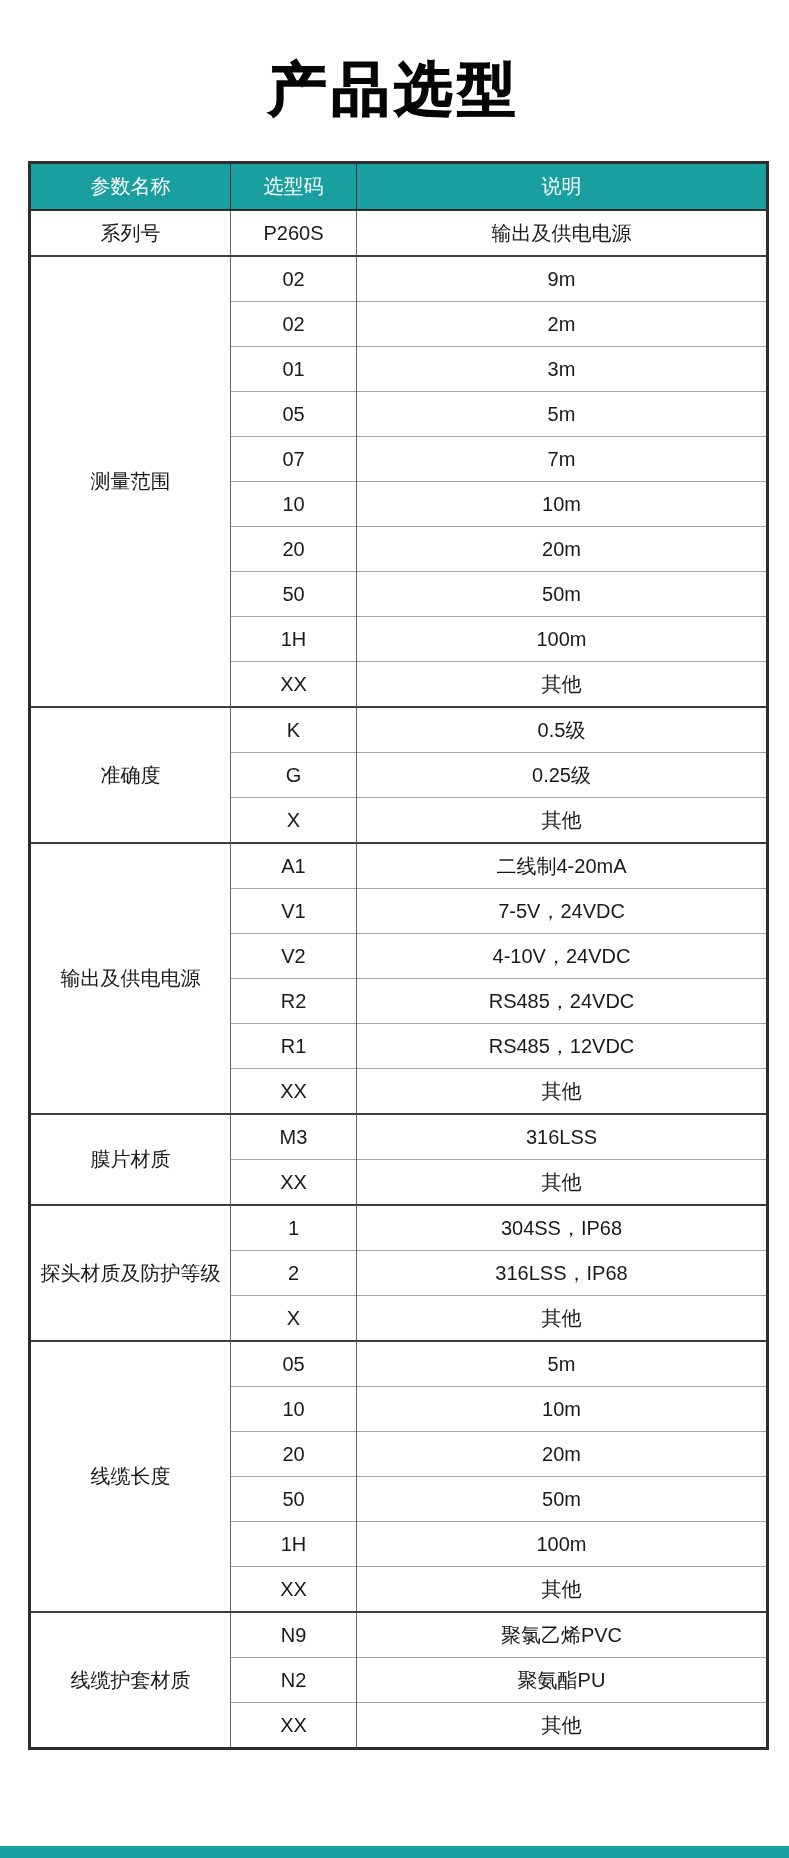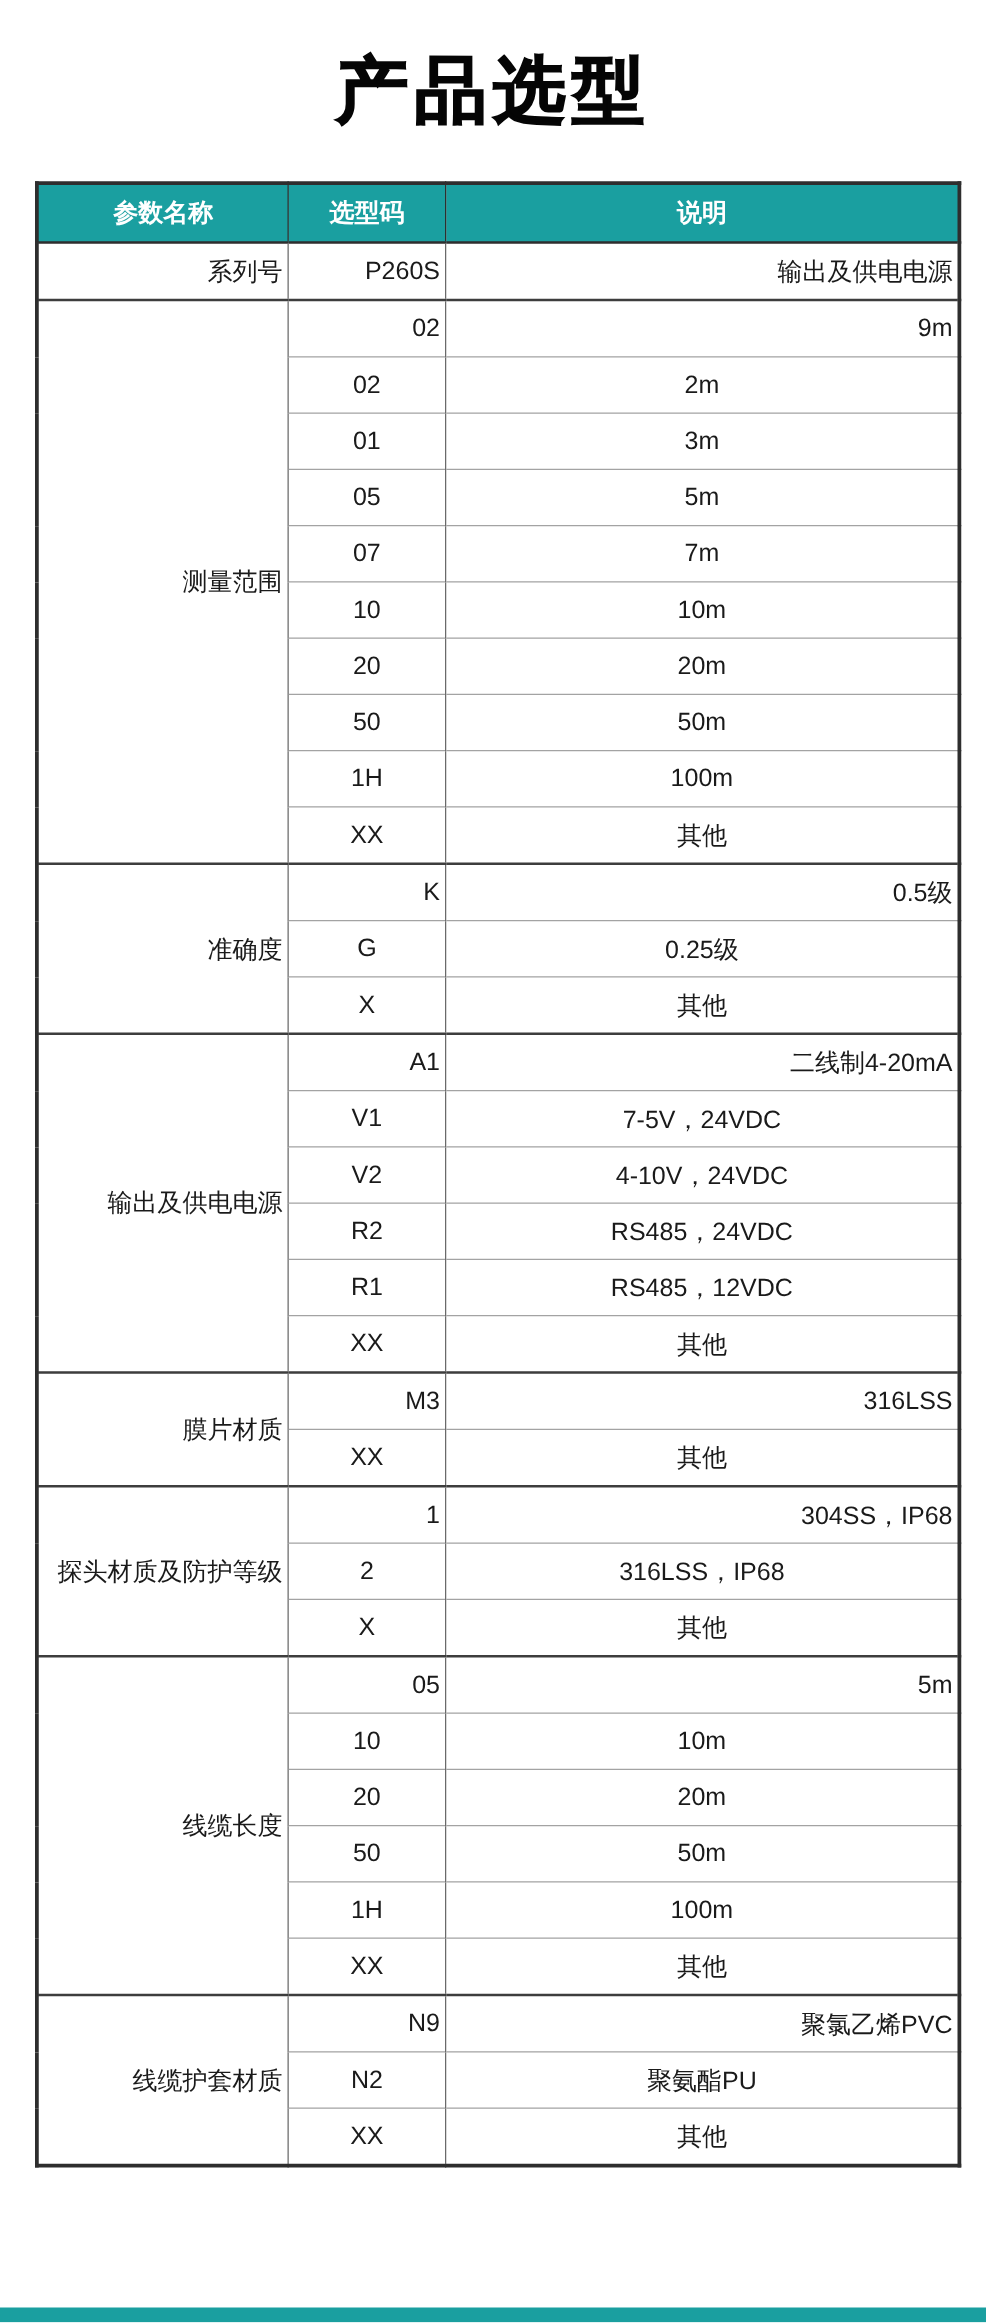--- a/index.html
+++ b/index.html
@@ -17,42 +17,42 @@
     font-family:"Liberation Sans","DejaVu Sans",sans-serif;
     color:var(--ink);
   }
   .page{
     position:relative;
     width:789px;height:1858px;
     overflow:hidden;
     background:#ffffff;
   }
   .title{
-    margin:0;
+    margin:16px;
     padding-top:34px;
     height:78px;
     text-align:center;
     font-size:58px;
     line-height:78px;
     font-weight:900;
     letter-spacing:5px;
     color:#050505;
     -webkit-text-stroke:1.3px #050505;
   }
   table.sel-table{
     margin:33px 0 0 28px;
     width:738px;
     border-collapse:collapse;
     table-layout:fixed;
     border:3px solid var(--border-dark);
   }
   .sel-table th{
     background:var(--teal);
     color:var(--header-ink);
-    font-weight:700;
+    font-weight:400;
     font-size:20px;
     height:43px;
     border-left:1px solid var(--border-dark);
     border-bottom:2px solid var(--border-dark);
     text-align:center;
     vertical-align:middle;
   }
   .sel-table td{
     height:44px;
     text-align:center;
@@ -61,21 +61,20 @@
     color:var(--ink);
     background:#ffffff;
     border-left:1px solid var(--col-line);
     border-top:1px solid var(--row-line);
     padding:0 4px;
     overflow:hidden;
     white-space:nowrap;
   }
   .sel-table tr.group-start > td{
     border-top:2px solid var(--sep-dark);
-    text-align:right;
   }
   .sel-table td.param{
     font-size:20px;
   }
   .footer-bar{
     position:absolute;
     left:0;bottom:0;
     width:789px;height:12px;
     background:var(--teal);
   }

